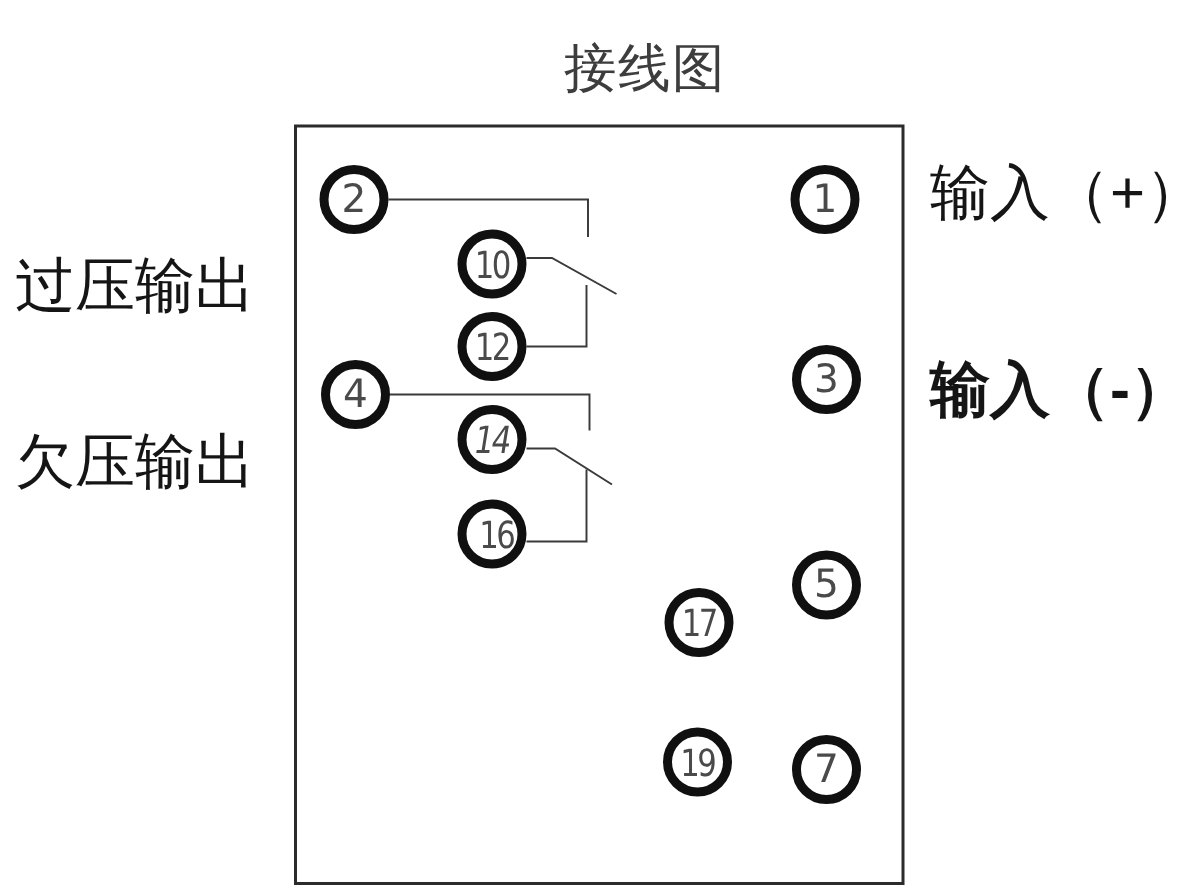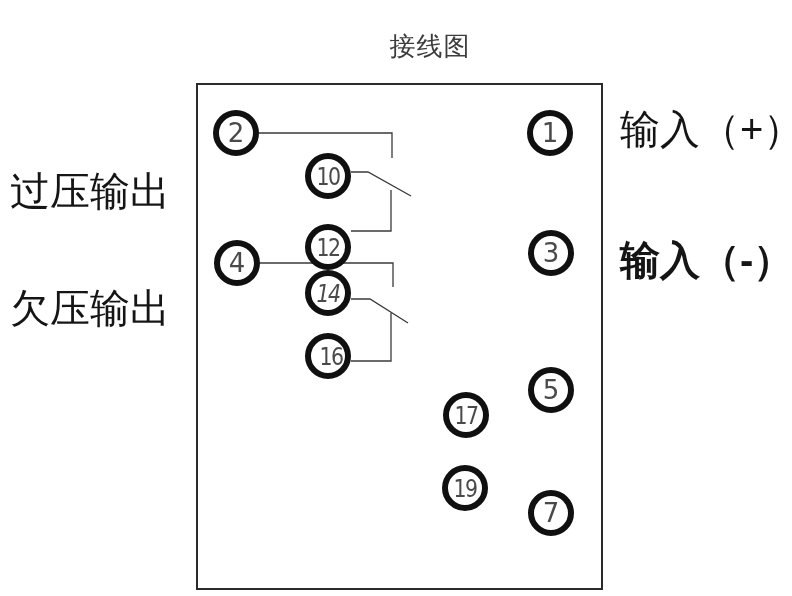--- a/index.html
+++ b/index.html
@@ -16,21 +16,21 @@
     width: 792px;
     height: 596px;
     background: #ffffff;
   }
   .diagram-title {
     position: absolute;
     left: 360px;
     top: 26px;
     width: 140px;
     text-align: center;
-    font-size: 26px;
+    font-size: 35px;
     line-height: 40px;
     color: #3d3d3d;
     letter-spacing: 1px;
     white-space: nowrap;
   }
   .terminal-box {
     position: absolute;
     left: 196px;
     top: 83px;
     width: 407px;
@@ -102,36 +102,36 @@
       <polyline points="391,313 391,361 351,361" fill="none" stroke="#3a3a3a" stroke-width="1.3"></polyline>
     </svg>
 
   <div id="terminals">
       <div class="terminal" style="left: 213px; top: 110px; border-color: rgb(16, 16, 16);">
         <span class="num" style="color: rgb(74, 74, 74);">2</span>
       </div>
       <div class="terminal" style="left: 305px; top: 153px; border-color: rgb(16, 16, 16); text-align: right;">
         <span class="num two" style="color: rgb(74, 74, 74);">10</span>
       </div>
-      <div class="terminal" style="left: 305px; top: 224px; border-color: rgb(16, 16, 16);">
+      <div class="terminal" style="left: 305px; top: 208px; border-color: rgb(16, 16, 16);">
         <span class="num two" style="color: rgb(74, 74, 74);">12</span>
       </div>
       <div class="terminal" style="left: 214px; top: 240px; border-color: rgb(16, 16, 16);">
         <span class="num" style="color: rgb(74, 74, 74);">4</span>
       </div>
       <div class="terminal" style="left: 305px; top: 270px; border-color: rgb(16, 16, 16); font-style: italic;">
         <span class="num two" style="color: rgb(74, 74, 74);">14</span>
       </div>
       <div class="terminal" style="left: 305px; top: 333px; border-color: rgb(16, 16, 16); justify-content: flex-end;">
         <span class="num two" style="color: rgb(74, 74, 74);">16</span>
       </div>
       <div class="terminal" style="left: 443px; top: 392px; border-color: rgb(16, 16, 16);">
         <span class="num two" style="color: rgb(74, 74, 74);">17</span>
       </div>
-      <div class="terminal" style="left: 442px; top: 465px; border-color: rgb(16, 16, 16);">
+      <div class="terminal" style="left: 442px; top: 485px; border-color: rgb(16, 16, 16);">
         <span class="num two" style="color: rgb(74, 74, 74);">19</span>
       </div>
       <div class="terminal" style="left: 527px; top: 110px; border-color: rgb(16, 16, 16);">
         <span class="num" style="color: rgb(74, 74, 74);">1</span>
       </div>
       <div class="terminal" style="left: 528px; top: 230px; border-color: rgb(16, 16, 16);">
         <span class="num" style="color: rgb(74, 74, 74);">3</span>
       </div>
       <div class="terminal" style="left: 528px; top: 367px; border-color: rgb(16, 16, 16);">
         <span class="num" style="color: rgb(74, 74, 74);">5</span>

